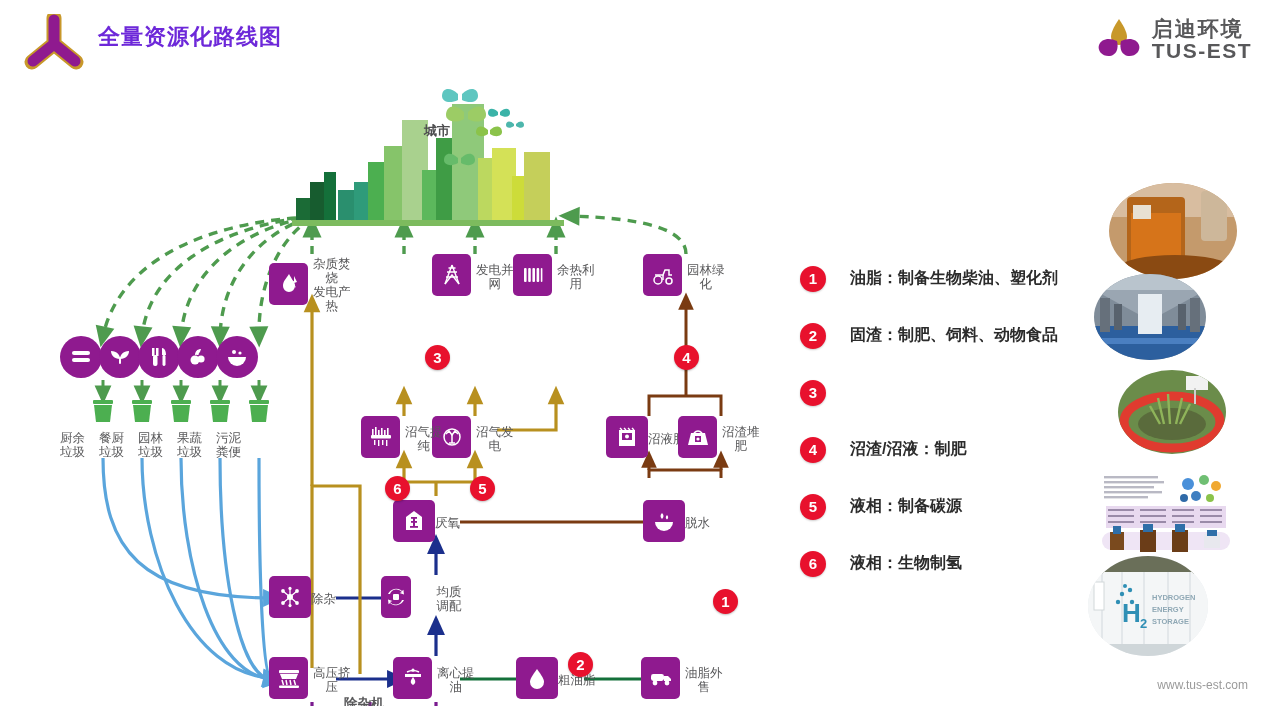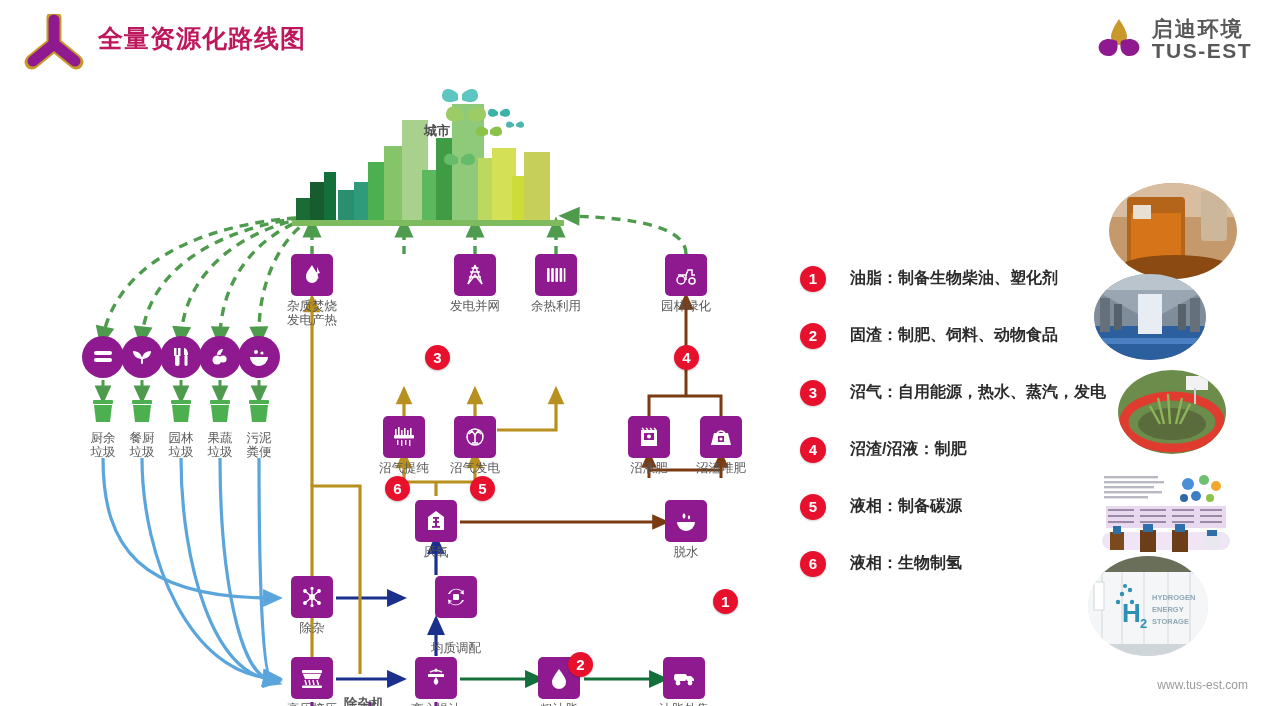--- a/index.html
+++ b/index.html
@@ -6,32 +6,32 @@
   body{
     width:1270px;height:706px;background:#ffffff;
     font-family:"Liberation Sans","DejaVu Sans",sans-serif;
     position:relative;overflow:hidden;
   }
   .abs{position:absolute;}
 
   
   #header{left:0;top:0;width:1270px;height:78px;}
   #brand-mark{left:22px;top:14px;width:64px;height:58px;}
-  #page-title{left:98px;top:22px;font-size:25px;font-weight:bold;color:#be185d;letter-spacing:1px;white-space:nowrap;}
+  #page-title{left:98px;top:22px;font-size:22px;font-weight:bold;color:#6d28d9;letter-spacing:1px;white-space:nowrap;}
   #corp-logo{right:18px;top:14px;height:52px;display:flex;align-items:center;gap:9px;}
   #corp-logo-text{display:flex;flex-direction:column;line-height:1.05;}
   #corp-logo-cn{font-size:21px;font-weight:bold;color:#58585a;letter-spacing:2px;}
   #corp-logo-en{font-size:21px;font-weight:bold;color:#58585a;letter-spacing:1.5px;}
 
   
   #diagram{left:0;top:78px;width:790px;height:628px;}
   #svg-links{position:absolute;left:0;top:0;width:790px;height:628px;}
 
   
-  .node{position:absolute;display:flex;flex-direction:column;align-items:center;width:86px;margin-left:-43px;}
+  .node{position:absolute;display:flex;flex-direction:row;align-items:center;width:86px;margin-left:-43px;}
   .chip{width:42px;height:42px;border-radius:5px;background:#8f1a8f;display:flex;align-items:center;justify-content:center;}
   .chip.circle{border-radius:50%;}
   .chip svg{display:block;}
   .node-label{margin-top:3px;font-size:12.5px;color:#58585a;text-align:center;line-height:1.12;white-space:pre-line;}
 
   
   .bin{position:absolute;width:26px;height:26px;margin-left:-13px;}
 
   
   .badge{position:absolute;width:25px;height:25px;margin-left:-12px;margin-top:-12px;border-radius:50%;
@@ -479,21 +479,21 @@
         <circle cx="5" cy="18" r="1.9"></circle>
           <circle cx="19" cy="18" r="1.9"></circle>
         <circle cx="12" cy="3.4" r="1.6"></circle>
           <circle cx="12" cy="20.6" r="1.6"></circle>
         <path d="M12 12 L5 6 M12 12 L19 6 M12 12 L5 18 M12 12 L19 18 M12 12 L12 3.4 M12 12 L12 20.6" stroke="#fff" stroke-width="1.3"></path>
         </svg>
     </div>
     <div class="node-label">除杂</div>
   </div>
 
-  <div class="node" style="left:456px;top:498px;gap:20px;">
+  <div class="node" style="left:424px;top:498px;gap:20px;">
     <div class="chip">
       <svg width="24" height="24" viewBox="0 0 24 24" fill="#fff">
         <path d="M6 9 a7 7 0 0 1 12-2 l-2.4 1 4.4 1.6 -0.6-4.8 -1.4 1.2 A9 9 0 0 0 4 9z"></path>
         <path d="M18 15 a7 7 0 0 1 -12 2 l2.4-1 -4.4-1.6 0.6 4.8 1.4-1.2 A9 9 0 0 0 20 15z"></path>
         <rect x="9" y="9" width="6" height="6" rx="1"></rect>
         </svg>
     </div>
     <div class="node-label">均质调配</div>
   </div>
 
@@ -556,21 +556,20 @@
   <div class="legend-row">
     <div class="legend-num">1</div>
     <div class="legend-text">油脂：制备生物柴油、塑化剂</div>
   </div>
   <div class="legend-row">
     <div class="legend-num">2</div>
     <div class="legend-text">固渣：制肥、饲料、动物食品</div>
   </div>
   <div class="legend-row">
     <div class="legend-num">3</div>
-    <div class="legend-text">沼气：自用能源，热水、蒸汽，发电</div>
   </div>
   <div class="legend-row">
     <div class="legend-num">4</div>
     <div class="legend-text">沼渣/沼液：制肥</div>
   </div>
   <div class="legend-row">
     <div class="legend-num">5</div>
     <div class="legend-text">液相：制备碳源</div>
   </div>
   <div class="legend-row">

